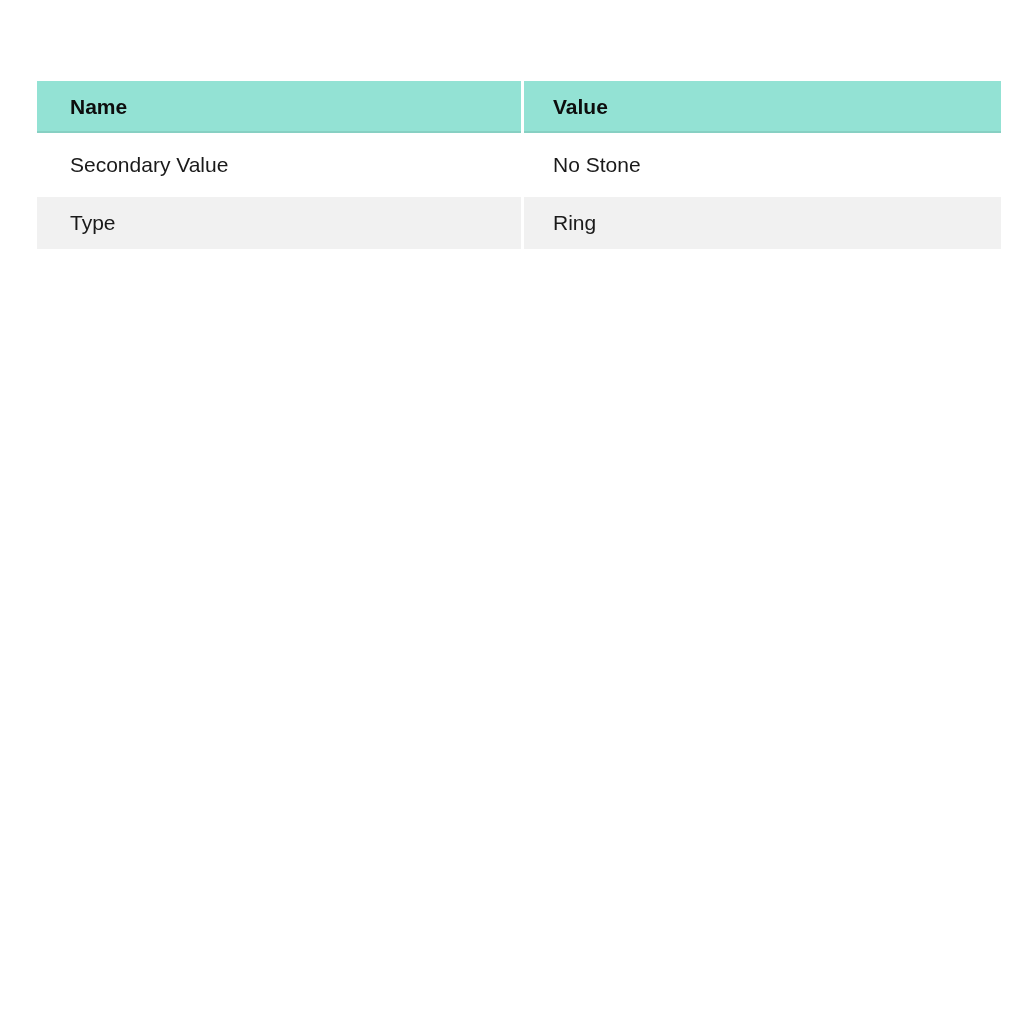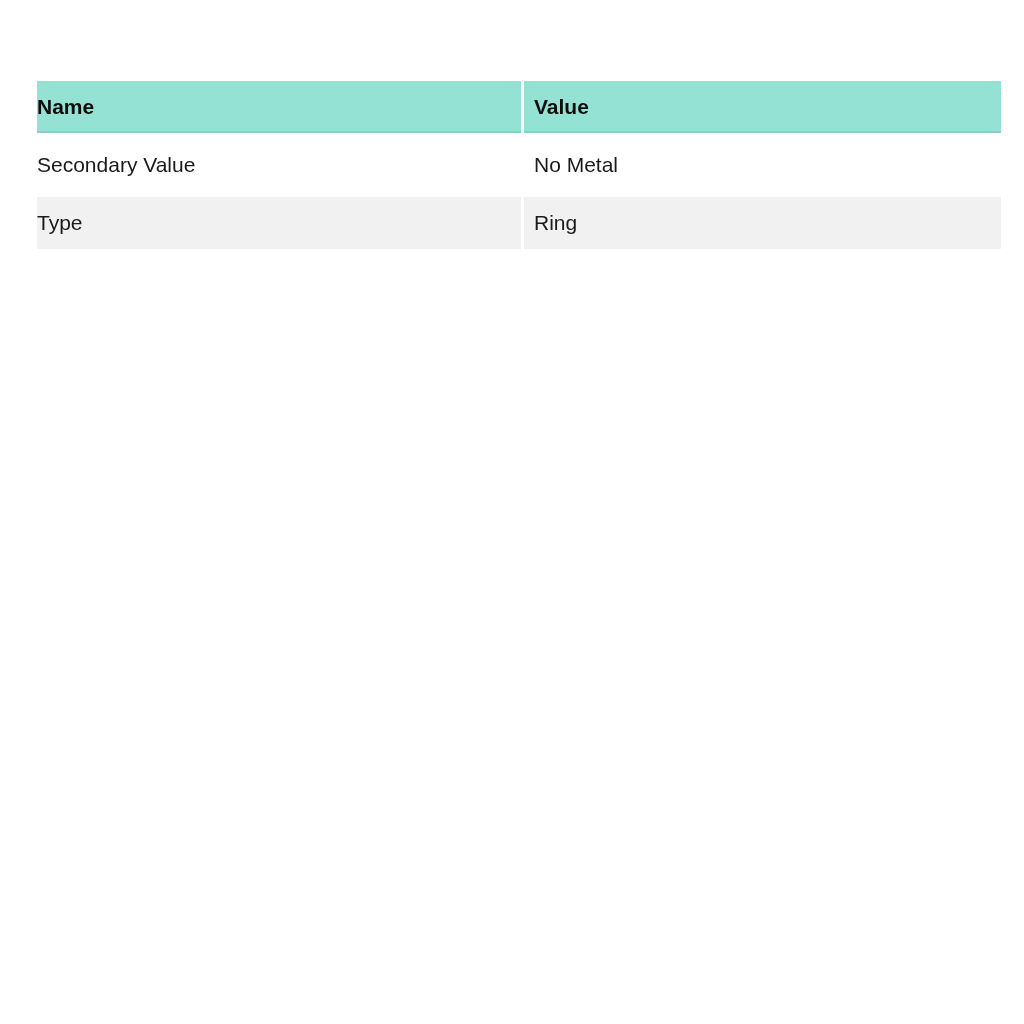--- a/index.html
+++ b/index.html
@@ -34,22 +34,22 @@
     height: 52px;
     vertical-align: middle;
     text-align: left;
     font-size: 21px;
     line-height: 52px;
     color: var(--text-color, #1a1a1a);
     padding: 0;
     white-space: nowrap;
     overflow: hidden;
   }
-  th.c1, td.c1 { }
-  th.c2, td.c2 { padding-left: 10px; }
+  th.c1, td.c1 { padding-left: 33px; }
+  th.c2, td.c2 { padding-left: 29px; }
   thead th {
     background: var(--header-bg, #93e2d4);
     font-weight: 600;
     color: #0d0d0d;
     box-shadow: inset 0 -2px 0 rgba(0, 0, 0, 0.08);
   }
   tbody td {
     background: var(--row-bg, #ffffff);
     font-weight: 400;
   }
@@ -68,21 +68,21 @@
     </colgroup>
     <thead>
       <tr>
         <th class="c1">Name</th>
         <th class="c2">Value</th>
       </tr>
     </thead>
     <tbody>
       <tr>
         <td class="c1">Secondary Value</td>
-        <td class="c2">No Metal</td>
+        <td class="c2">No Stone</td>
       </tr>
       <tr>
         <td class="c1">Type</td>
         <td class="c2">Ring</td>
       </tr>
     </tbody>
   </table>
 </div>
 
 </body></html>

